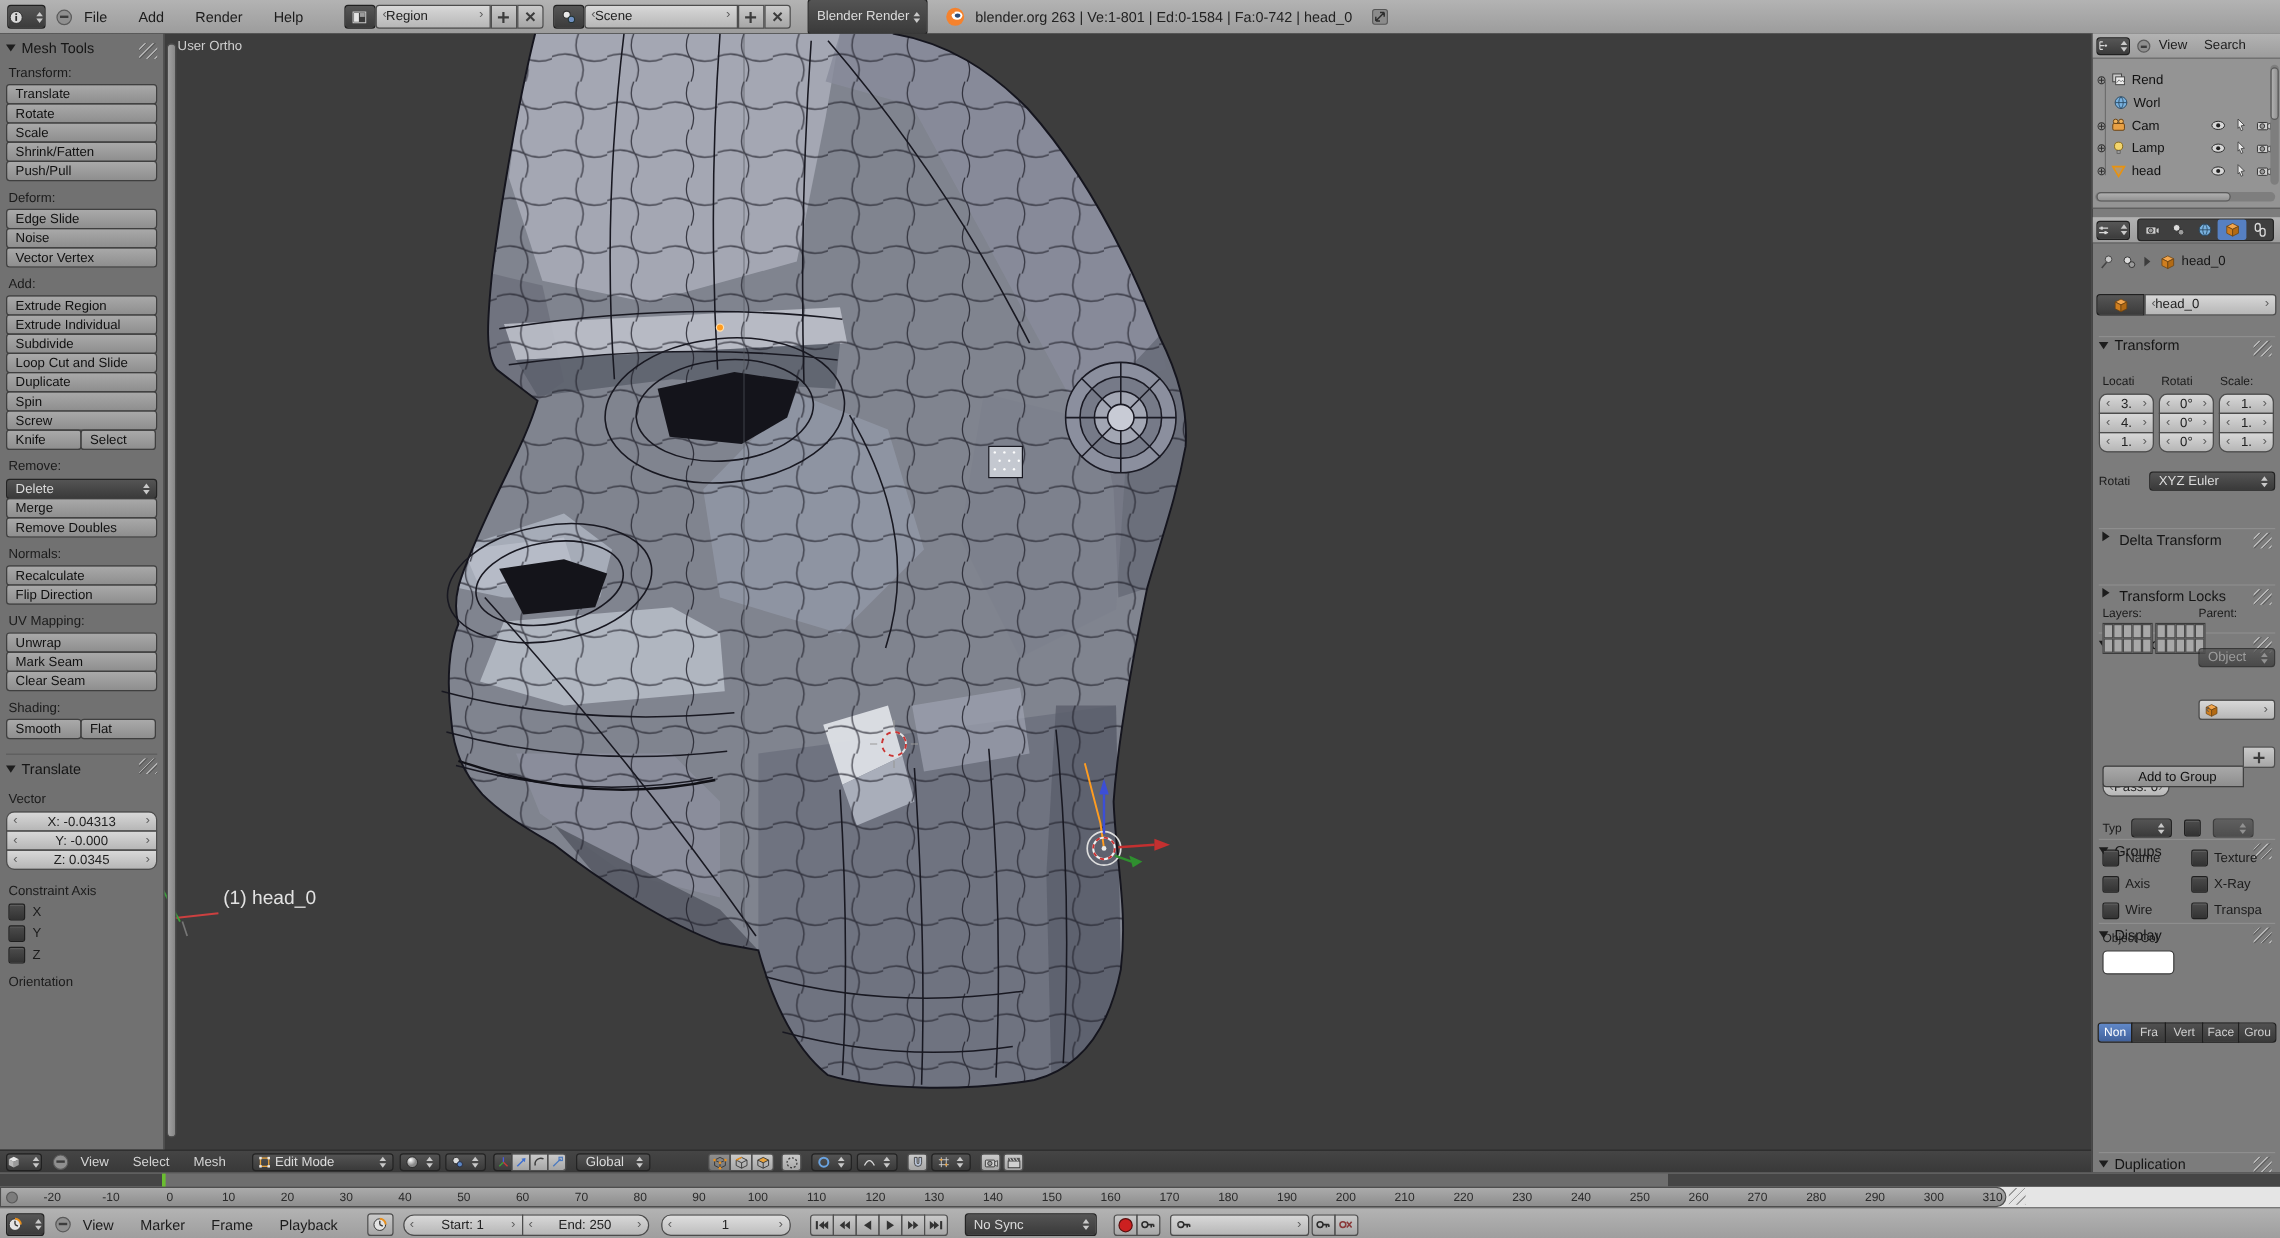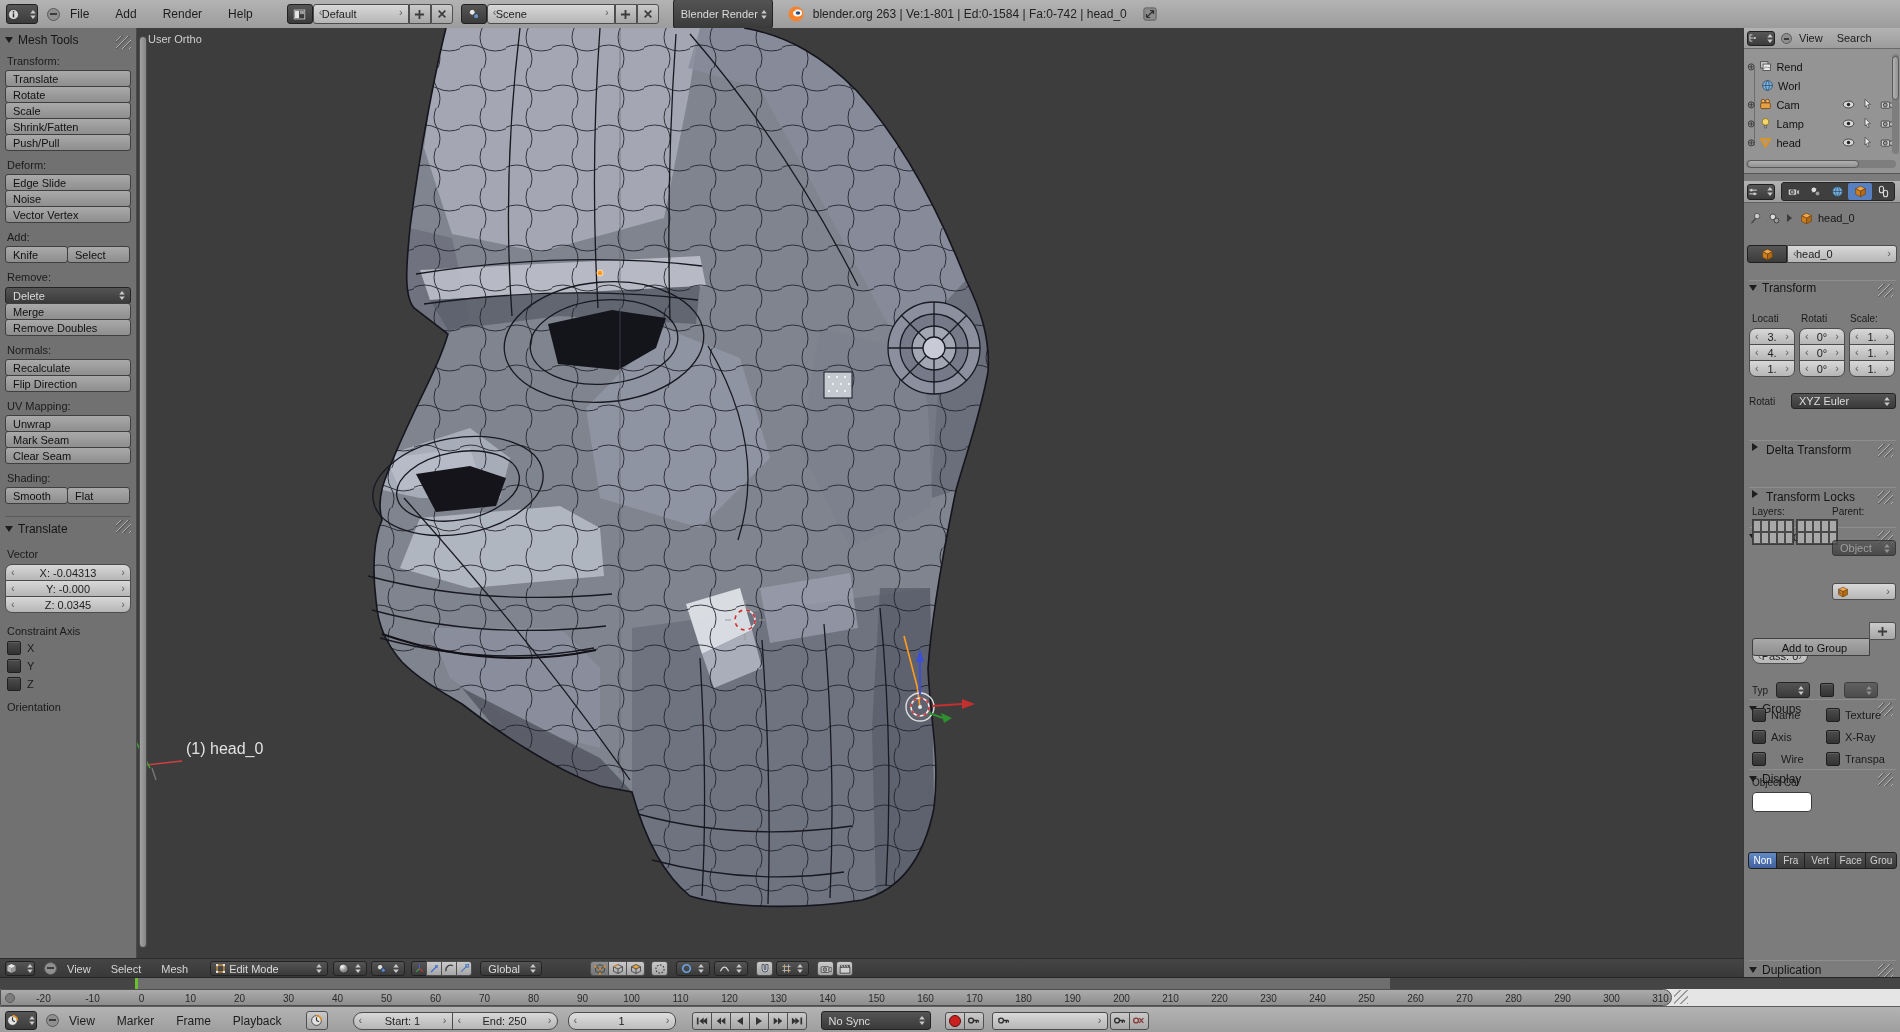--- a/index.html
+++ b/index.html
@@ -91,21 +91,21 @@
         <span class="menu" style="margin-right:26px">Help</span>
       </div>
     <div class="ibtn dark" style="width:26px;height:20px">
       <svg width="13" height="13" viewBox="0 0 16 16">
           <rect x="1.5" y="2.5" width="13" height="11" fill="#3a3a3a" stroke="#cfcfcf"></rect>
           <rect x="2.5" y="3.5" width="5" height="9" fill="#e6e6e6"></rect>
           <rect x="8.5" y="3.5" width="5" height="4" fill="#9c9c9c"></rect>
         </svg>
     </div>
     <div class="val" style="width:96px;height:20px;border-radius:3px 0 0 3px;justify-content:flex-start;padding-left:8px">
-        <span>Default</span>
+        <span>Region</span>
       </div>
     <div class="ibtn" style="width:22px;height:20px;border-radius:0">
       <svg width="11" height="11" viewBox="0 0 12 12">
           <path d="M5,1 h2 v4 h4 v2 h-4 v4 h-2 v-4 h-4 v-2 h4 Z" fill="#3c3c3c"></path>
         </svg>
     </div>
     <div class="ibtn" style="width:22px;height:20px;border-radius:0 3px 3px 0;margin-right:8px">
       <svg width="10" height="10" viewBox="0 0 12 12">
           <path d="M2,2 L10,10 M10,2 L2,10" stroke="#3c3c3c" stroke-width="2"></path>
         </svg>
@@ -287,20 +287,29 @@
           <button class="tsbtn">Shrink/Fatten</button>
           <button class="tsbtn">Push/Pull</button>
         </div>
       <div class="tslabel">Deform:</div>
       <div>
           <button class="tsbtn">Edge Slide</button>
           <button class="tsbtn">Noise</button>
           <button class="tsbtn">Vector Vertex</button>
         </div>
       <div class="tslabel">Add:</div>
+      <div>
+          <button class="tsbtn">Extrude Region</button>
+          <button class="tsbtn">Extrude Individual</button>
+          <button class="tsbtn">Subdivide</button>
+          <button class="tsbtn">Loop Cut and Slide</button>
+          <button class="tsbtn">Duplicate</button>
+          <button class="tsbtn">Spin</button>
+          <button class="tsbtn">Screw</button>
+        </div>
       <div style="display:flex">
         <button class="tsbtn" style="width:50%">Knife</button>
         <button class="tsbtn" style="width:50%;margin-left:-1px">Select</button>
       </div>
       <div class="tslabel">Remove:</div>
       <div class="ddark" style="height:17px">
         <span class="lbl">Delete</span>
         <svg class="ud" fill="#c9c9c9">
             <use href="#ud"></use>
           </svg>
@@ -840,21 +849,21 @@
         <div style="display:flex;align-items:center">
         <div class="cb"></div>
         <span style="margin-left:5px;font-size:11px;color:#1b1b1b;white-space:nowrap">Axis</span>
       </div>
         <div style="display:flex;align-items:center">
         <div class="cb"></div>
         <span style="margin-left:5px;font-size:11px;color:#1b1b1b;white-space:nowrap">X-Ray</span>
       </div>
         <div style="display:flex;align-items:center">
         <div class="cb"></div>
-        <span style="margin-left:15px;font-size:11px;color:#1b1b1b;white-space:nowrap">Wire</span>
+        <span style="margin-left:5px;font-size:11px;color:#1b1b1b;white-space:nowrap">Wire</span>
       </div>
         <div style="display:flex;align-items:center">
         <div class="cb"></div>
         <span style="margin-left:5px;font-size:11px;color:#1b1b1b;white-space:nowrap">Transpa</span>
       </div>
       </div>
     <span class="abs" style="left:8px;top:749px;font-size:10px">Object Col</span>
     <div class="abs" style="left:8px;top:764px;width:58px;height:18px;background:#fff;border:1px solid #3c3c3c;border-radius:4px"></div>
 
     <div class="abs phead" style="left:5px;top:799px;width:147px;border-top:1px solid #8e8e8e;padding-top:2px">
@@ -913,21 +922,21 @@
           <span class="menu" style="margin-right:22px">Frame</span>
           <span class="menu" style="margin-right:22px">Playback</span>
         </div>
       <div class="ibtn" style="width:22px;height:19px;margin-left:2px">
         <svg width="13" height="13" viewBox="0 0 16 16">
             <circle cx="8" cy="8" r="6" fill="#e3e3e3" stroke="#333"></circle>
             <path d="M8,8 L8,4 M8,8 L11,9.5" stroke="#333" stroke-width="1.4" fill="none"></path>
             <path d="M8,2 A6,6 0 0 1 14,8" fill="none" stroke="#e8901e" stroke-width="2"></path>
           </svg>
       </div>
-      <div class="val" style="width:100px;height:18px;margin-left:25px;border-radius:9px 0 0 9px">
+      <div class="val" style="width:100px;height:18px;margin-left:8px;border-radius:9px 0 0 9px">
           <span>Start: 1</span>
         </div>
       <div class="val" style="width:106px;height:18px;border-radius:0 9px 9px 0;margin-left:-1px">
           <span>End: 250</span>
         </div>
       <div class="val" style="width:108px;height:18px;margin-left:10px;background:linear-gradient(#dedede,#bdbdbd)">
           <span>1</span>
         </div>
       <div style="display:flex;margin-left:16px">
         <div class="ibtn" style="width:20px;height:18px;border-radius:3px 0 0 3px">

